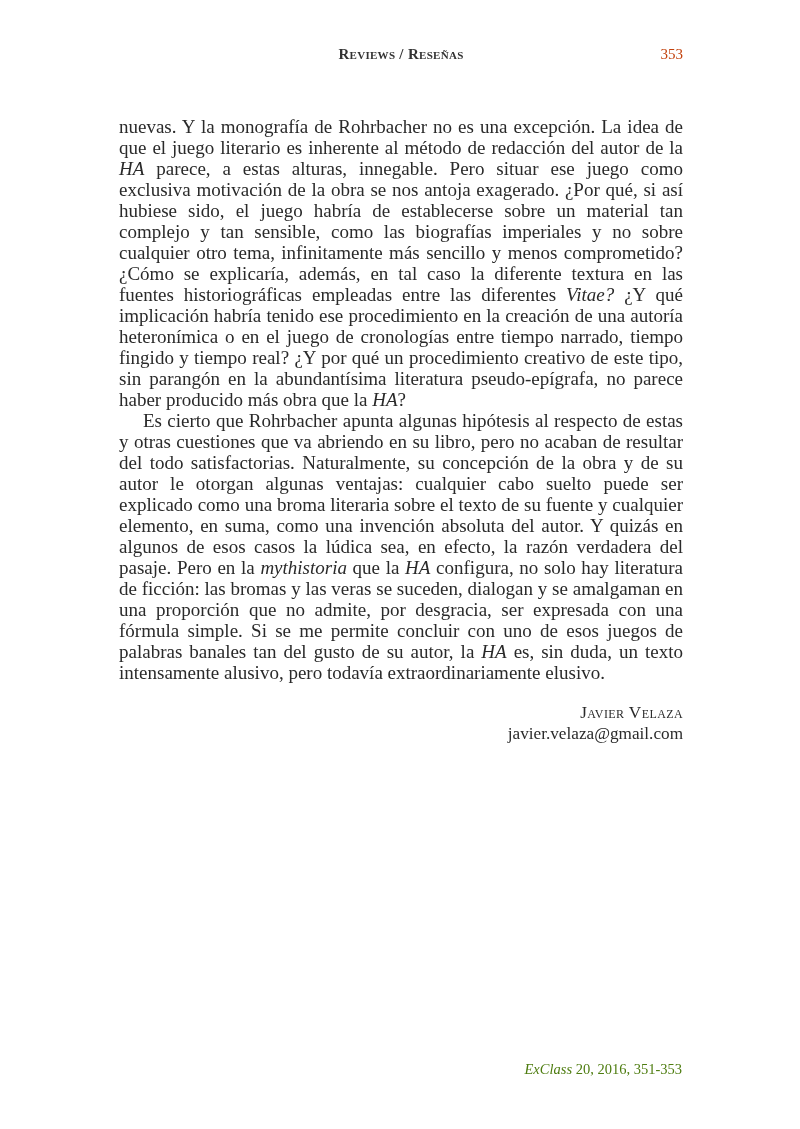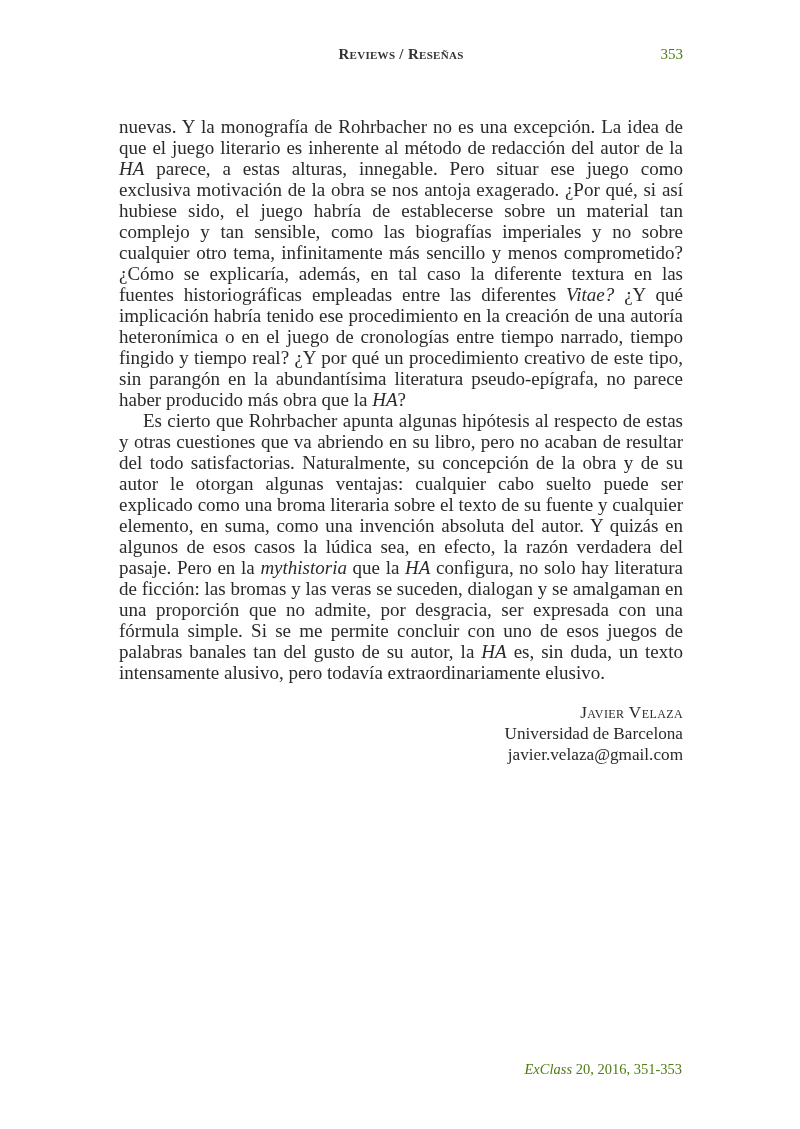--- a/index.html
+++ b/index.html
@@ -9,21 +9,21 @@
     color: #2a2a2a;
   }
   .running-head {
     position: absolute; top: 46px; left: 119px; width: 564px; height: 22px;
   }
   .running-head .title {
     position: absolute; left: 0; right: 0; text-align: center;
     font-size: 15px; font-variant: small-caps; letter-spacing: 0.3px; color: #333; font-weight: bold;
   }
   .running-head .page-num {
-    position: absolute; right: 0; top: 0; font-size: 15px; color: #4d7c0f;
+    position: absolute; right: 0; top: 0; font-size: 15px; color: #c2410c;
   }
   .body-text {
     position: absolute; top: 116px; left: 119px; width: 564px;
     font-size: 19px; line-height: 21px; text-align: justify;
   }
   .body-text p { margin: 0; }
   .body-text p.indent { text-indent: 24px; font-family: Liberation Serif, serif; }
   .body-text em { font-style: italic; }
   .signature {
     position: absolute; top: 702px; right: 117px; text-align: right;
@@ -43,19 +43,18 @@
   <span class="page-num">353</span>
 </div>
 
 <div class="body-text">
   <p><span>nuevas. Y la monografía de Rohrbacher no es una excepción. La idea de que el juego literario es inherente al método de redacción del autor de la </span><em>HA</em><span> parece, a estas alturas, innegable. Pero situar ese juego como exclusiva motivación de la obra se nos antoja exagerado. ¿Por qué, si así hubiese sido, el juego habría de establecerse sobre un material tan complejo y tan sensible, como las biografías imperiales y no sobre cualquier otro tema, infinitamente más sencillo y menos comprometido? ¿Cómo se explicaría, además, en tal caso la diferente textura en las fuentes historiográficas empleadas entre las diferentes </span><em>Vitae?</em><span> ¿Y qué implicación habría tenido ese procedimiento en la creación de una autoría heteronímica o en el juego de cronologías entre tiempo narrado, tiempo fingido y tiempo real? ¿Y por qué un procedimiento creativo de este tipo, sin parangón en la abundantísima literatura pseudo-epígrafa, no parece haber producido más obra que la </span><em>HA</em><span>?</span></p>
   <p class="indent"><span>Es cierto que Rohrbacher apunta algunas hipótesis al respecto de estas y otras cuestiones que va abriendo en su libro, pero no acaban de resultar del todo satisfactorias. Naturalmente, su concepción de la obra y de su autor le otorgan algunas ventajas: cualquier cabo suelto puede ser explicado como una broma literaria sobre el texto de su fuente y cualquier elemento, en suma, como una invención absoluta del autor. Y quizás en algunos de esos casos la lúdica sea, en efecto, la razón verdadera del pasaje. Pero en la </span><em>mythistoria</em><span> que la </span><em>HA</em><span> configura, no solo hay literatura de ficción: las bromas y las veras se suceden, dialogan y se amalgaman en una proporción que no admite, por desgracia, ser expresada con una fórmula simple. Si se me permite concluir con uno de esos juegos de palabras banales tan del gusto de su autor, la </span><em>HA</em><span> es, sin duda, un texto intensamente alusivo, pero todavía extraordinariamente elusivo.</span></p>
 </div>
 
 <div class="signature">
   <div class="author">Javier Velaza</div>
-  <div>Universidad de Barcelona</div>
   <div>javier.velaza@gmail.com</div>
 </div>
 
 <div class="footer">
   <em>ExClass</em><span> 20, 2016, 351-353</span>
 </div>
 
 </body></html>

